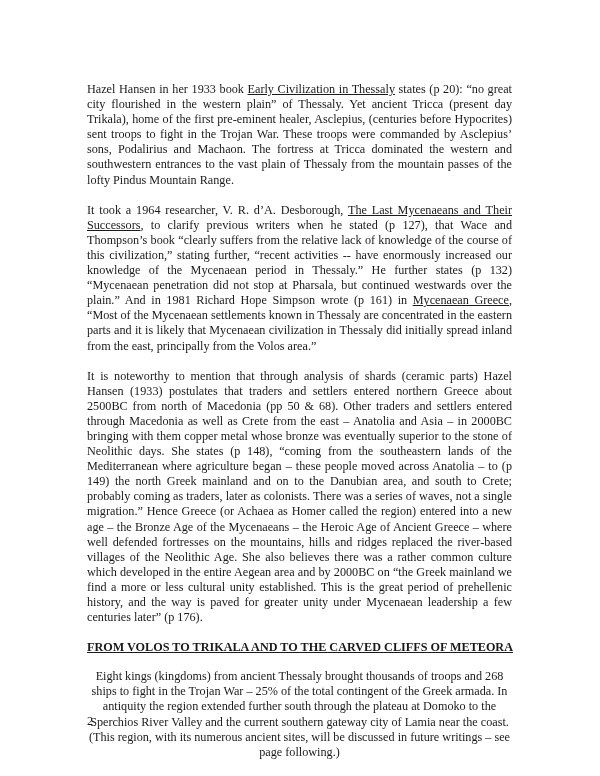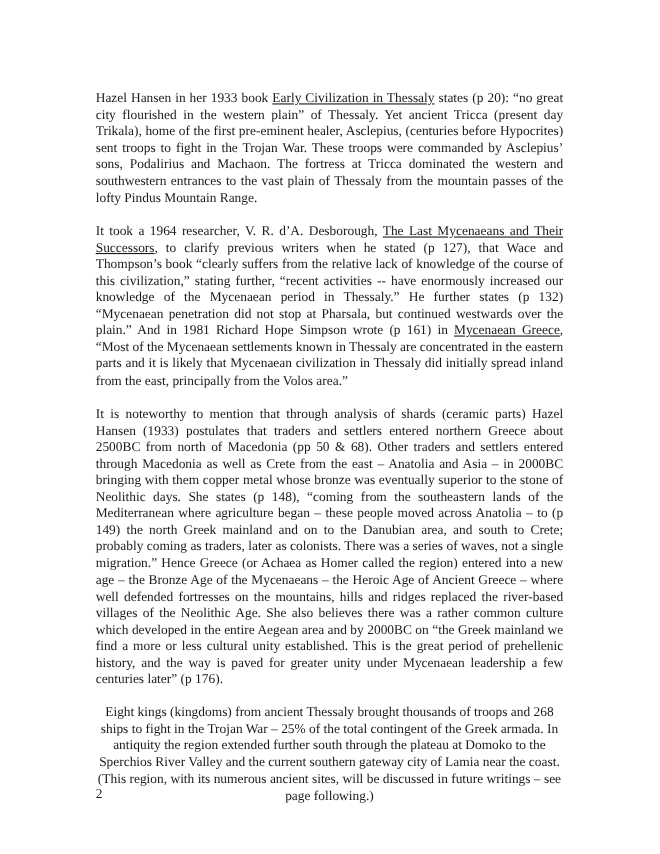--- a/index.html
+++ b/index.html
@@ -24,17 +24,18 @@
 </head>
 <body>
 
 <div class="page">
   <p class="para"><span>Hazel Hansen in her 1933 book </span><span class="u">Early Civilization in Thessaly</span><span> states (p 20):  “no great city flourished in the western plain” of Thessaly.  Yet ancient Tricca (present day Trikala), home of the first pre-eminent healer, Asclepius, (centuries before Hypocrites) sent troops to fight in the Trojan War.  These troops were commanded by Asclepius’ sons, Podalirius and Machaon.  The fortress at Tricca dominated the western and southwestern entrances to the vast plain of Thessaly from the mountain passes of the lofty Pindus Mountain Range.</span></p>
 
   <p class="para"><span>It took a 1964 researcher, V. R. d’A. Desborough, </span><span class="u">The Last Mycenaeans and Their Successors</span><span>, to clarify previous writers when he stated (p 127), that Wace and Thompson’s book “clearly suffers from the relative lack of knowledge of the course of this civilization,” stating further, “recent activities -- have enormously increased our knowledge of the Mycenaean period in Thessaly.”  He further states (p 132) “Mycenaean penetration did not stop at Pharsala, but continued westwards over the plain.” And in 1981 Richard Hope Simpson wrote (p 161) in </span><span class="u">Mycenaean Greece</span><span>, “Most of the Mycenaean settlements known in Thessaly are concentrated in the eastern parts and it is likely that Mycenaean civilization in Thessaly did initially spread inland from the east, principally from the Volos area.”</span></p>
 
   <p class="para">It is noteworthy to mention that through analysis of shards (ceramic parts) Hazel Hansen (1933) postulates that traders and settlers entered northern Greece about 2500BC from north of Macedonia (pp 50 &amp; 68).  Other traders and settlers entered through Macedonia as well as Crete from the east – Anatolia and Asia – in 2000BC bringing with them copper metal whose bronze was eventually superior to the stone of Neolithic days.  She states (p 148), “coming from the southeastern lands of the Mediterranean where agriculture began – these people moved across Anatolia – to (p 149) the north Greek mainland and on to the Danubian area, and south to Crete; probably coming as traders, later as colonists.  There was a series of waves, not a single migration.”  Hence Greece (or Achaea as Homer called the region) entered into a new age – the Bronze Age of the Mycenaeans – the Heroic Age of Ancient Greece – where well defended fortresses on the mountains, hills and ridges replaced the river-based villages of the Neolithic Age.  She also believes there was a rather common culture which developed in the entire Aegean area and by 2000BC on “the Greek mainland we find a more or less cultural unity established.  This is the great period of prehellenic history, and the way is paved for greater unity under Mycenaean leadership a few centuries later” (p 176).</p>
 
+  <p class="heading">FROM VOLOS TO TRIKALA AND TO THE CARVED CLIFFS OF METEORA</p>
 
   <p class="para left">Eight kings (kingdoms) from ancient Thessaly brought thousands of troops and 268 ships to fight in the Trojan War – 25% of the total contingent of the Greek armada. In antiquity the region extended further south through the plateau at Domoko to the Sperchios River Valley and the current southern gateway city of Lamia near the coast.  (This region, with its numerous ancient sites, will be discussed in future writings – see page following.)</p>
 </div>
 
 <div class="pagenum">2</div>
 
 </body></html>

